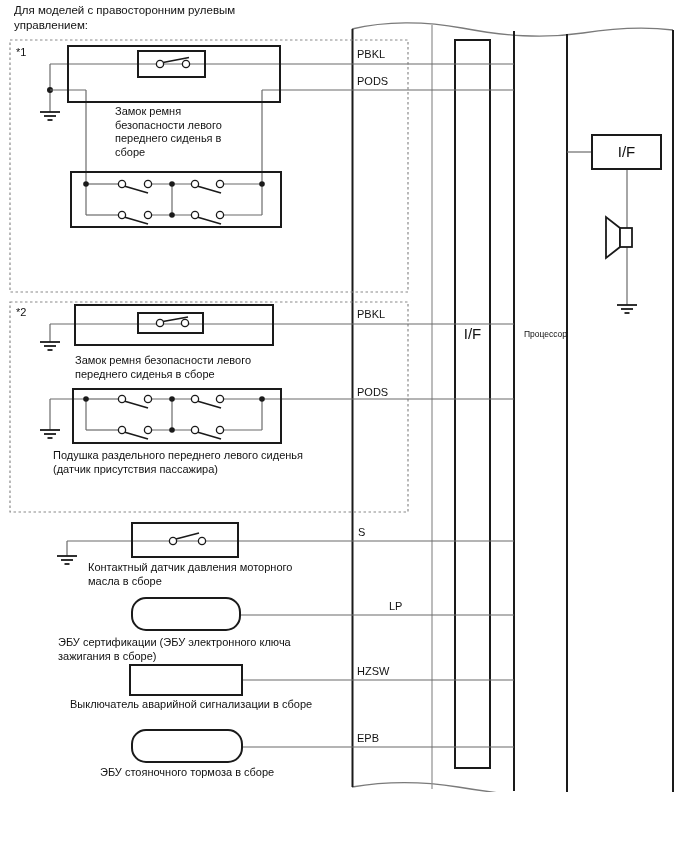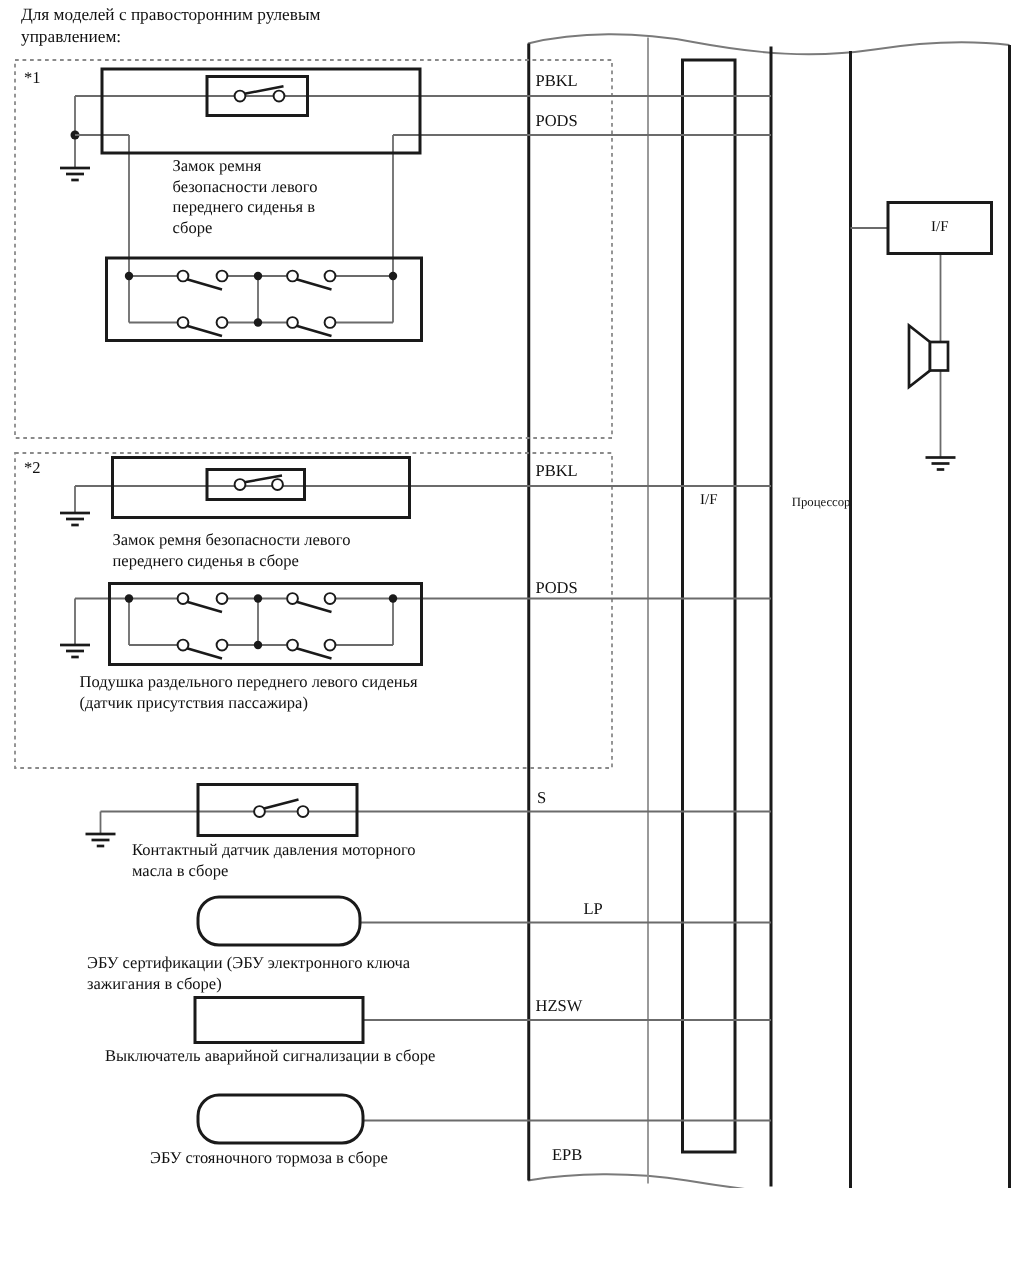--- a/index.html
+++ b/index.html
@@ -1,34 +1,34 @@
 <!DOCTYPE html>
 <html><head>
 <meta charset="utf-8">
 <style>
   html,body{margin:0;padding:0;background:#fff;}
   .canvas{
     position:relative;
     width:688px;height:792px;
     background:#fff;
-    font-family:Liberation Serif, serif;
+    font-family:Liberation Sans, sans-serif;
     color:#111;
     overflow:hidden;
   }
   svg.diagram{position:absolute;left:0;top:0;}
   .txt{
     position:absolute;
     font-size:11px;
     line-height:13.5px;
     color:#111;
     white-space:nowrap;
   }
   .title{font-size:11.5px;line-height:15px;}
   .siglabel{font-size:11px;}
-  .iflabel{font-size:10px;text-align:center;}
+  .iflabel{font-size:15px;text-align:center;}
   .proclabel{font-size:8.5px;text-align:right;}
 </style>
 </head>
 <body>
 
 <div class="canvas">
 
   <svg class="diagram" width="688" height="852" viewBox="0 0 688 852">
 
     <g>
@@ -215,21 +215,21 @@
   <div class="txt" style="left:16px;top:46px;">*1</div>
   <div class="txt" style="left:16px;top:306px;">*2</div>
 
   <div class="txt siglabel" style="left:357px;top:48px;">PBKL</div>
   <div class="txt siglabel" style="left:357px;top:75px;">PODS</div>
   <div class="txt siglabel" style="left:357px;top:308px;">PBKL</div>
   <div class="txt siglabel" style="left:357px;top:386px;">PODS</div>
   <div class="txt siglabel" style="left:358px;top:526px;">S</div>
   <div class="txt siglabel" style="left:357px;top:600px;margin-left:32px;">LP</div>
   <div class="txt siglabel" style="left:357px;top:665px;">HZSW</div>
-  <div class="txt siglabel" style="left:357px;top:764px;margin-left:11px;">EPB</div>
+  <div class="txt siglabel" style="left:357px;top:732px;">EPB</div>
 
   <div class="txt" style="left:115px;top:105px;">
     <div>Замок ремня</div>
     <div>безопасности левого</div>
     <div>переднего сиденья в</div>
     <div>сборе</div>
   </div>
 
   <div class="txt" style="left:53px;top:231px;">
   </div>

